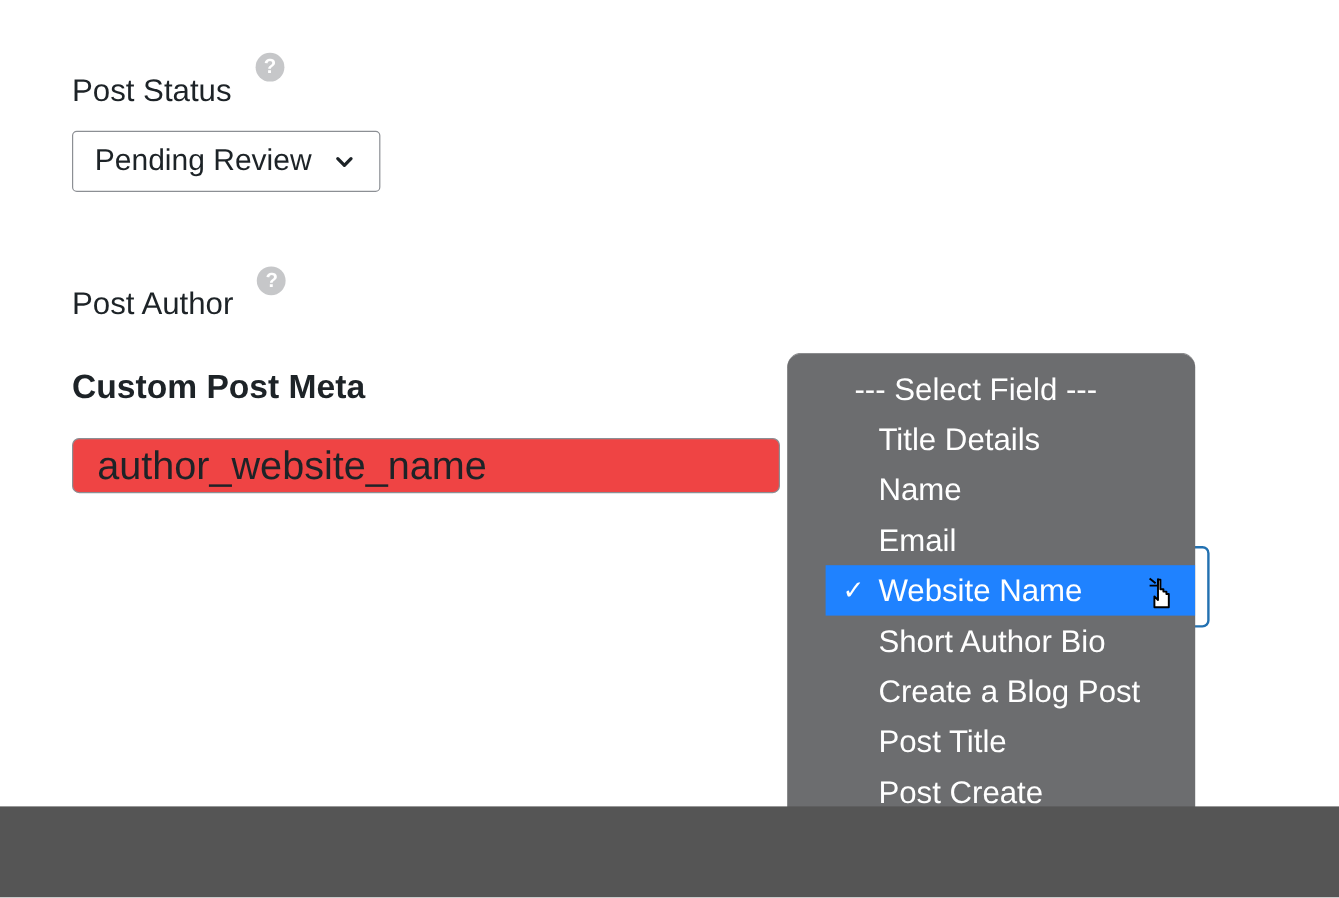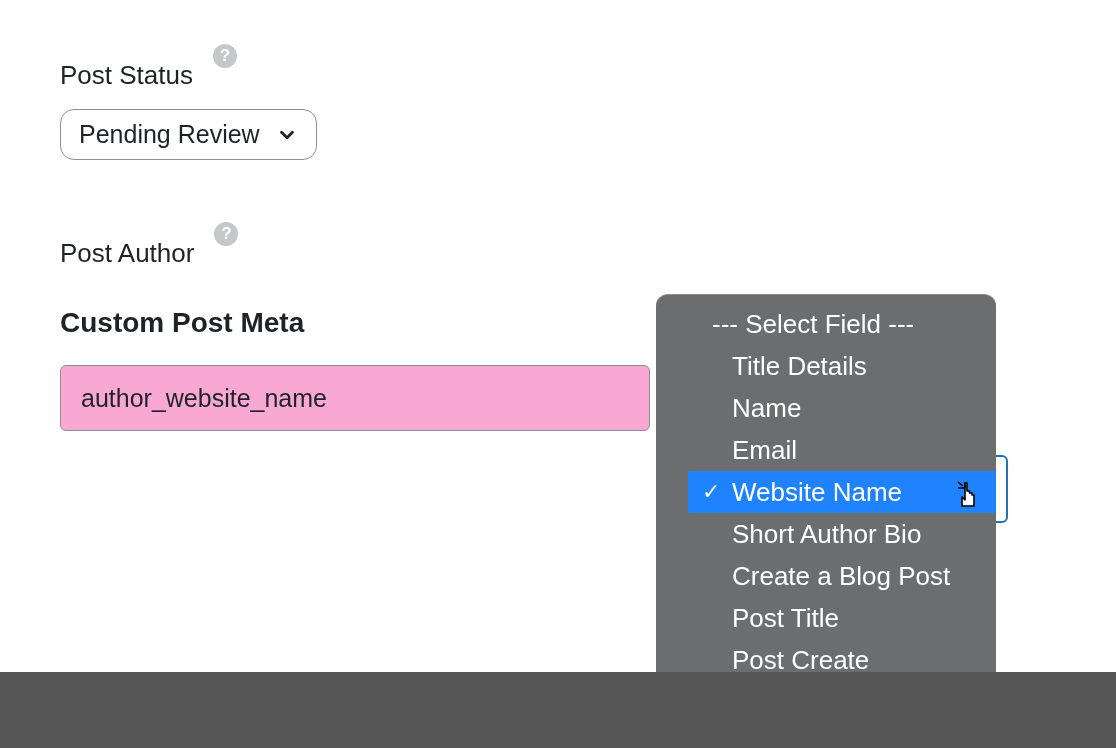--- a/index.html
+++ b/index.html
@@ -41,21 +41,21 @@
       justify-content: center;
       font-size: 17px;
       font-weight: 700;
       cursor: help;
     }
     .select-wrap {
       position: relative;
       display: inline-flex;
       align-items: center;
       border: 1.5px solid #8c8f94;
-      border-radius: 14px;
+      border-radius: 4px;
       background: #fff;
       padding: 10px 18px;
       gap: 16px;
     }
     .select-wrap.wide { min-width: 322px; }
     .select-value {
       font-size: 25px;
       color: #1d2327;
       flex: 1;
       text-align: left;
@@ -70,27 +70,27 @@
     .chevron svg { stroke: #1d2327; }
     .section-heading {
       font-size: 28px;
       font-weight: 700;
       color: #1d2327;
       margin-top: 33px;
       margin-bottom: 26px;
     }
     .meta-key-input {
       width: 590px;
-      height: 66px;
+      height: 46px;
       border: 1.5px solid #8c8f94;
       border-radius: 6px;
-      font-size: 25px;
+      font-size: 33px;
       padding: 0 20px;
       color: #1d2327;
-      background: #f9a8d4;
+      background: #ef4444;
       font-family: inherit;
     }
     .footer-bar {
       position: absolute;
       left: 0;
       bottom: 0;
       width: 100%;
       height: 76px;
       background: #555555;
     }

